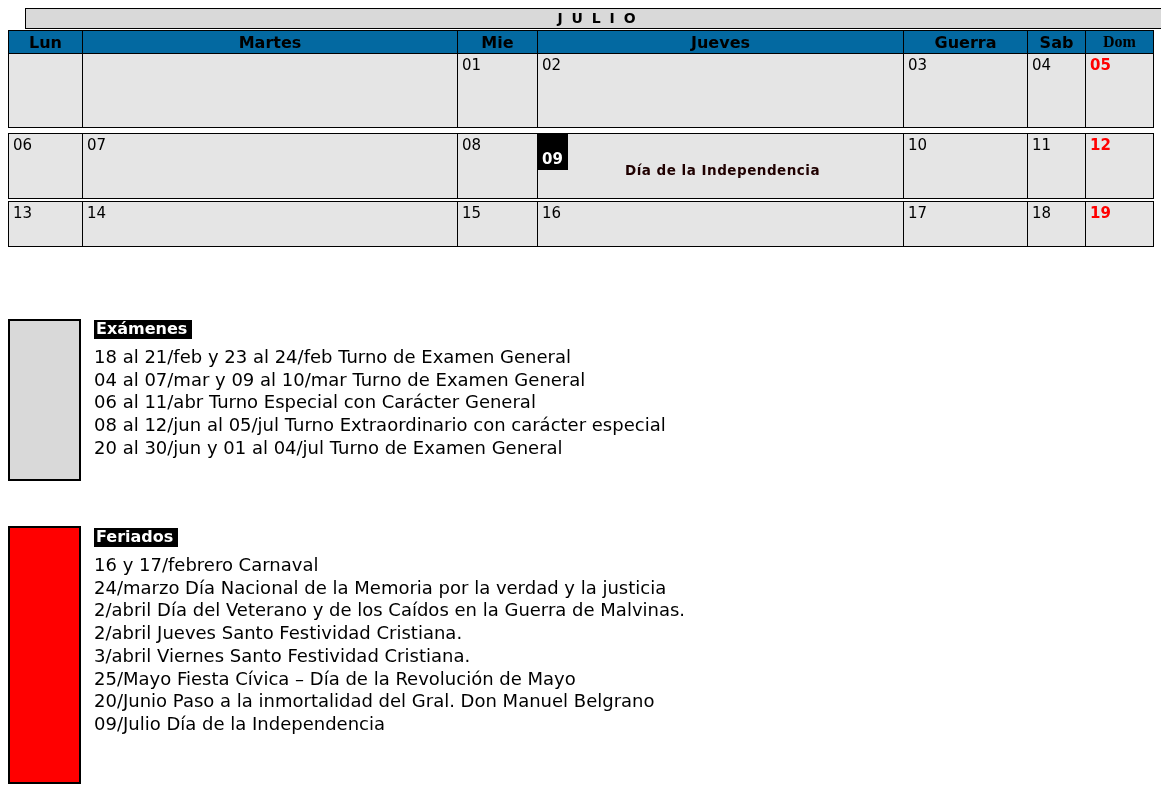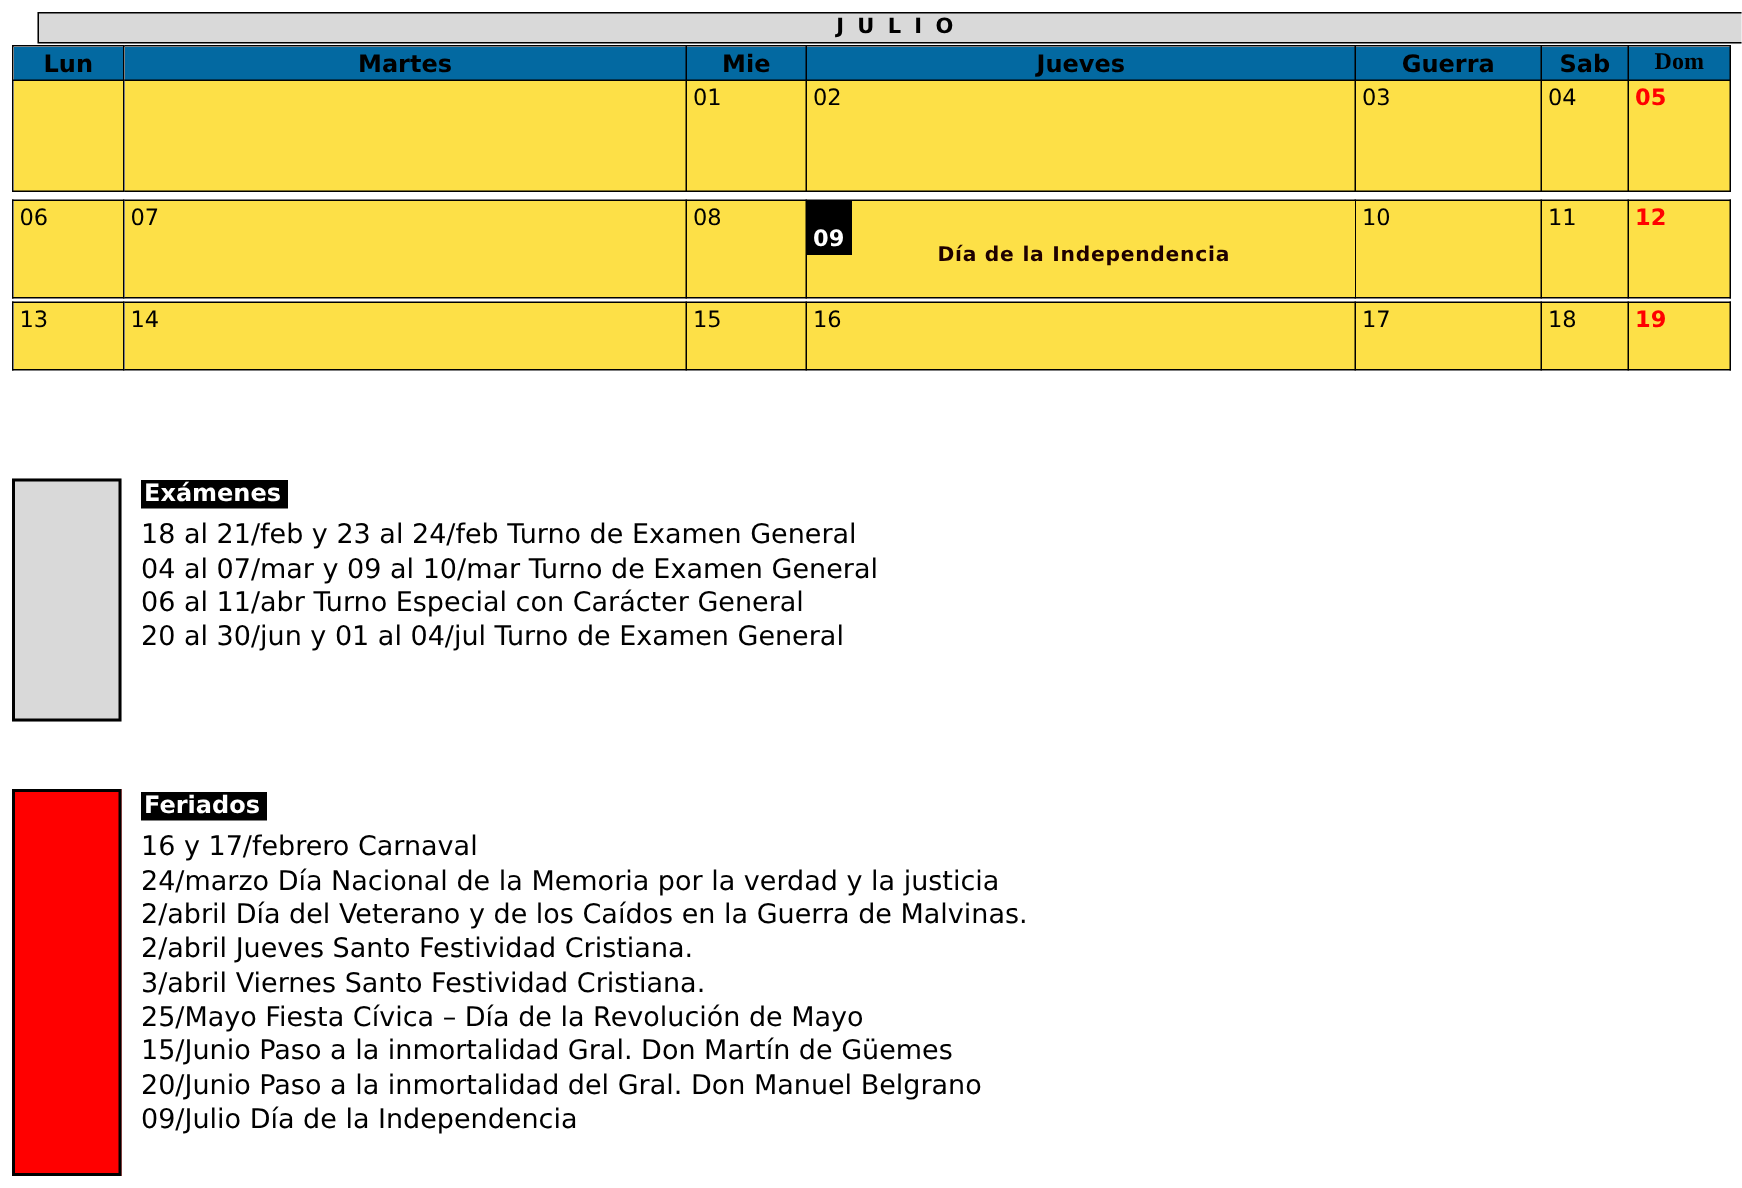--- a/index.html
+++ b/index.html
@@ -41,21 +41,21 @@
     padding: 0; background: #0369a1;
   }
   th.dom-hdr {
     font-family: "Liberation Serif", "DejaVu Serif", serif;
     font-size: 17px;
   }
   table.cal-table td {
     vertical-align: top; text-align: left;
     font-size: 15px;
     padding: 2px 0 0 4px;
-    background: #fde047;
+    background: #e5e5e5;
   }
   td.blank { border: none; background: transparent; }
   td.gray  { background: #d9d9d9; }
   td.sun   { color: #ff0000; font-weight: bold; }
   td.holiday {
     background: #ff0000;
     padding: 0; position: relative;
   }
   .day-chip {
     position: absolute; top: 0; left: 0;
@@ -194,33 +194,33 @@
     </tbody>
   </table>
 
   <div class="swatch" id="swatch-examenes"></div>
   <div class="legend-block" id="legend-examenes">
     <span class="legend-title">Exámenes</span>
     <ul class="legend-items">
       <li>18 al 21/feb y 23 al 24/feb Turno de Examen General</li>
       <li>04 al 07/mar y 09 al 10/mar Turno de Examen General</li>
       <li>06 al 11/abr Turno Especial con Carácter General</li>
+      <li>08 al 12/jun al 05/jul Turno Extraordinario con carácter especial</li>
       <li>20 al 30/jun y 01 al 04/jul Turno de Examen General</li>
     </ul>
   </div>
 
   <div class="swatch" id="swatch-feriados"></div>
   <div class="legend-block" id="legend-feriados">
     <span class="legend-title">Feriados</span>
     <ul class="legend-items">
       <li>16 y 17/febrero Carnaval</li>
       <li>24/marzo Día Nacional de la Memoria por la verdad y la justicia</li>
       <li>2/abril Día del Veterano y de los Caídos en la Guerra de Malvinas.</li>
       <li>2/abril Jueves Santo Festividad Cristiana.</li>
       <li>3/abril Viernes Santo Festividad Cristiana.</li>
       <li>25/Mayo Fiesta Cívica – Día de la Revolución de Mayo</li>
-      <li>15/Junio Paso a la inmortalidad Gral. Don Martín de Güemes</li>
       <li>20/Junio Paso a la inmortalidad del Gral. Don Manuel Belgrano</li>
       <li>09/Julio Día de la Independencia</li>
     </ul>
   </div>
 
 </div>
 
 </body></html>

